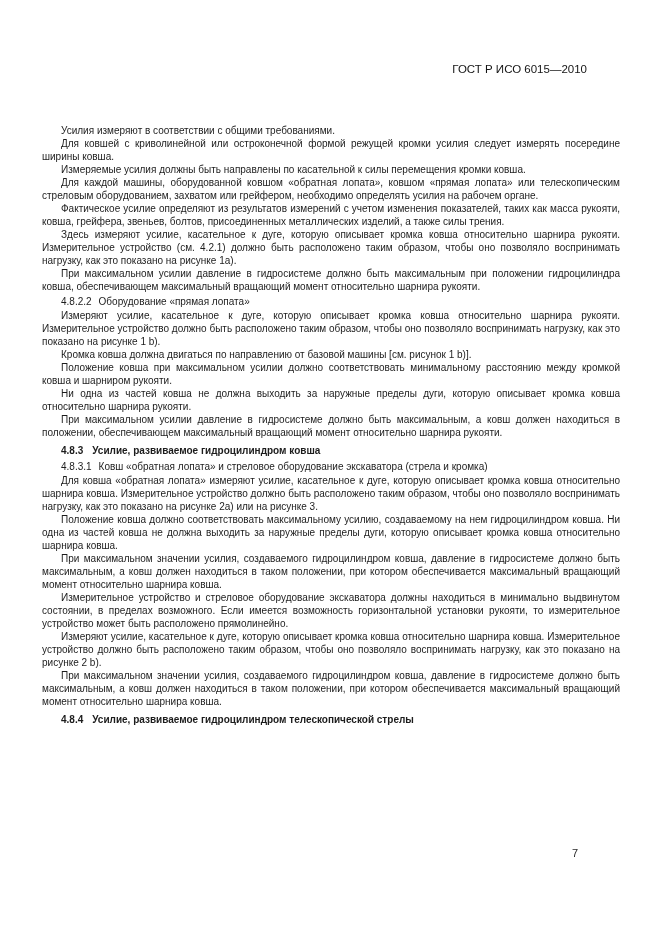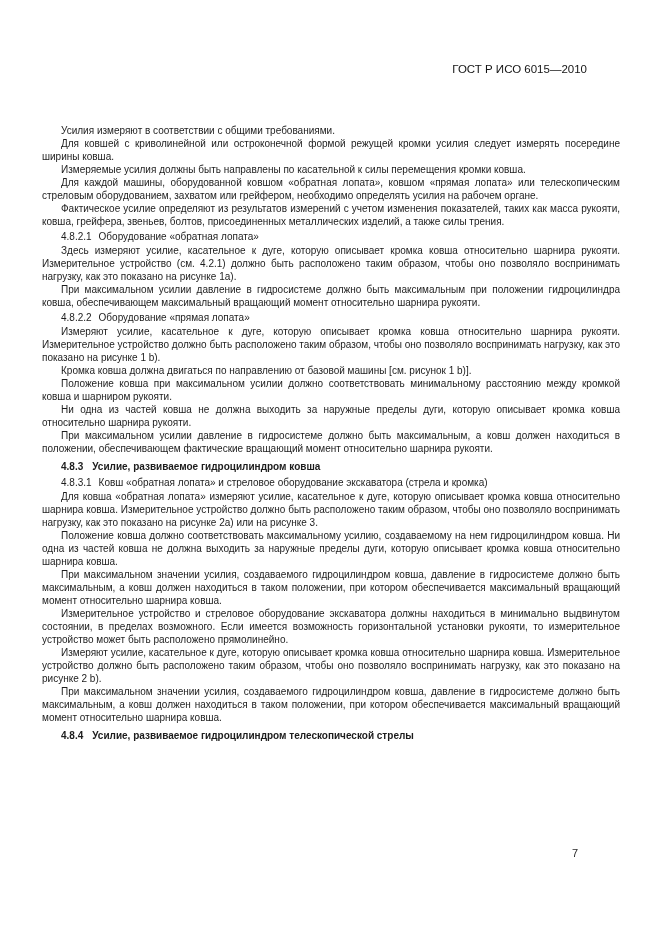--- a/index.html
+++ b/index.html
@@ -67,29 +67,28 @@
 
 <div class="page">
   <div class="std-header">ГОСТ Р ИСО 6015—2010</div>
 
   <div class="doc-body">
       <p class="p">Усилия измеряют в соответствии с общими требованиями.</p>
       <p class="p">Для ковшей с криволинейной или остроконечной формой режущей кромки усилия следует измерять посередине ширины ковша.</p>
       <p class="p">Измеряемые усилия должны быть направлены по касательной к силы перемещения кромки ковша.</p>
       <p class="p">Для каждой машины, оборудованной ковшом «обратная лопата», ковшом «прямая лопата» или телескопическим стреловым оборудованием, захватом или грейфером, необходимо определять усилия на рабочем органе.</p>
       <p class="p">Фактическое усилие определяют из результатов измерений с учетом изменения показателей, таких как масса рукояти, ковша, грейфера, звеньев, болтов, присоединенных металлических изделий, а также силы трения.</p>
-      <p class="h3"><span class="num">4.8.2.1</span><span>Оборудование «обратная лопата»</span></p>
       <p class="p">Здесь измеряют усилие, касательное к дуге, которую описывает кромка ковша относительно шарнира рукояти. Измерительное устройство (см. 4.2.1) должно быть расположено таким образом, чтобы оно позволяло воспринимать нагрузку, как это показано на рисунке 1а).</p>
       <p class="p">При максимальном усилии давление в гидросистеме должно быть максимальным при положении гидроцилиндра ковша, обеспечивающем максимальный вращающий момент относительно шарнира рукояти.</p>
       <p class="h3"><span class="num">4.8.2.2</span><span>Оборудование «прямая лопата»</span></p>
       <p class="p">Измеряют усилие, касательное к дуге, которую описывает кромка ковша относительно шарнира рукояти. Измерительное устройство должно быть расположено таким образом, чтобы оно позволяло воспринимать нагрузку, как это показано на рисунке 1 b).</p>
       <p class="p">Кромка ковша должна двигаться по направлению от базовой машины [см. рисунок 1 b)].</p>
       <p class="p">Положение ковша при максимальном усилии должно соответствовать минимальному расстоянию между кромкой ковша и шарниром рукояти.</p>
       <p class="p">Ни одна из частей ковша не должна выходить за наружные пределы дуги, которую описывает кромка ковша относительно шарнира рукояти.</p>
-      <p class="p">При максимальном усилии давление в гидросистеме должно быть максимальным, а ковш должен находиться в положении, обеспечивающем фактические вращающий момент относительно шарнира рукояти.</p>
+      <p class="p">При максимальном усилии давление в гидросистеме должно быть максимальным, а ковш должен находиться в положении, обеспечивающем максимальный вращающий момент относительно шарнира рукояти.</p>
       <p class="h2"><span class="num">4.8.3</span><span>Усилие, развиваемое гидроцилиндром ковша</span></p>
       <p class="h3"><span class="num">4.8.3.1</span><span>Ковш «обратная лопата» и стреловое оборудование экскаватора (стрела и кромка)</span></p>
       <p class="p">Для ковша «обратная лопата» измеряют усилие, касательное к дуге, которую описывает кромка ковша относительно шарнира ковша. Измерительное устройство должно быть расположено таким образом, чтобы оно позволяло воспринимать нагрузку, как это показано на рисунке 2а) или на рисунке 3.</p>
       <p class="p">Положение ковша должно соответствовать максимальному усилию, создаваемому на нем гидроцилиндром ковша. Ни одна из частей ковша не должна выходить за наружные пределы дуги, которую описывает кромка ковша относительно шарнира ковша.</p>
       <p class="p">При максимальном значении усилия, создаваемого гидроцилиндром ковша, давление в гидросистеме должно быть максимальным, а ковш должен находиться в таком положении, при котором обеспечивается максимальный вращающий момент относительно шарнира ковша.</p>
       <p class="p">Измерительное устройство и стреловое оборудование экскаватора должны находиться в минимально выдвинутом состоянии, в пределах возможного. Если имеется возможность горизонтальной установки рукояти, то измерительное устройство может быть расположено прямолинейно.</p>
       <p class="p">Измеряют усилие, касательное к дуге, которую описывает кромка ковша относительно шарнира ковша. Измерительное устройство должно быть расположено таким образом, чтобы оно позволяло воспринимать нагрузку, как это показано на рисунке 2 b).</p>
       <p class="p">При максимальном значении усилия, создаваемого гидроцилиндром ковша, давление в гидросистеме должно быть максимальным, а ковш должен находиться в таком положении, при котором обеспечивается максимальный вращающий момент относительно шарнира ковша.</p>
       <p class="h2"><span class="num">4.8.4</span><span>Усилие, развиваемое гидроцилиндром телескопической стрелы</span></p>
     </div>

